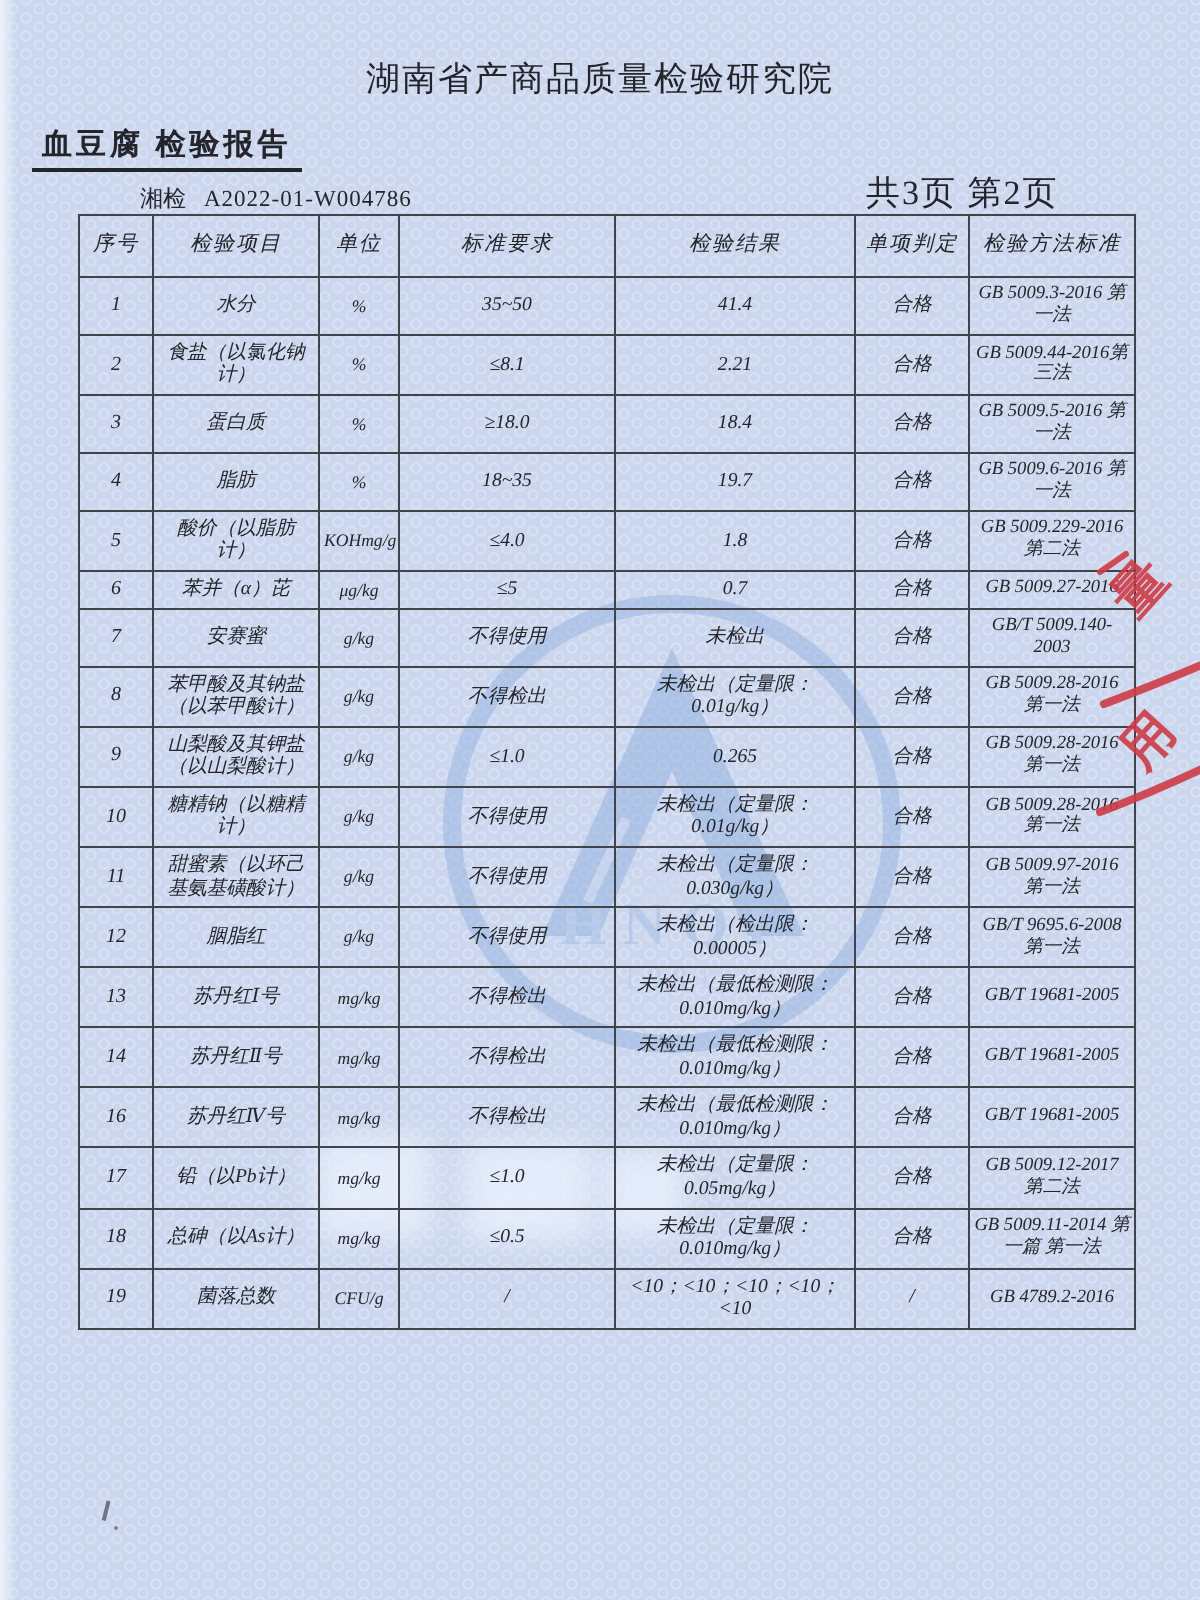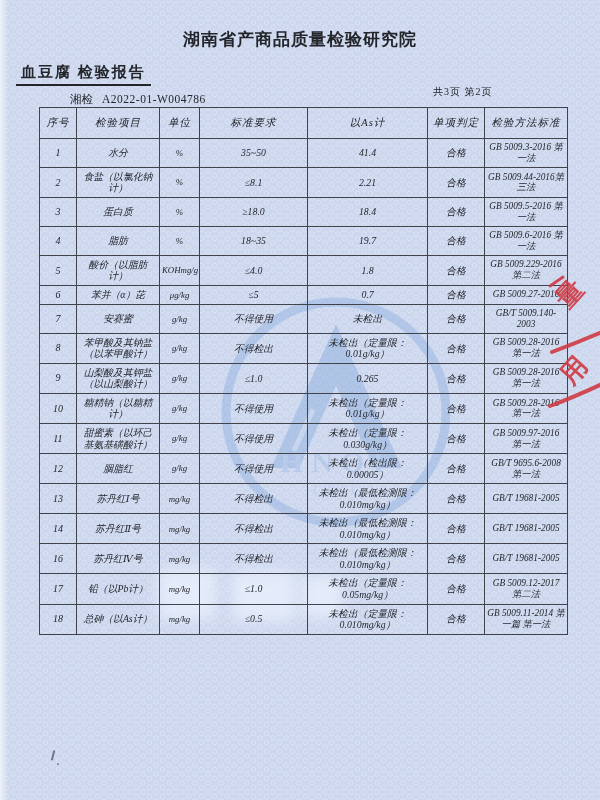--- a/index.html
+++ b/index.html
@@ -15,27 +15,27 @@
     color:#23252b;
   }
   .edge-left{position:absolute;left:0;top:0;width:8px;height:100%;
     background:linear-gradient(90deg,#eef2fb,rgba(238,242,251,0));}
   .wm{position:absolute;left:196px;top:296px;opacity:.5;pointer-events:none;}
   .blob{position:absolute;background:rgba(231,239,252,.85);filter:blur(7px);border-radius:8px;}
   .blob.b1{left:158px;top:568px;width:58px;height:52px;}
   .blob.b2{left:232px;top:571px;width:64px;height:50px;}
   .blob.b3{left:302px;top:576px;width:40px;height:42px;}
   .title{position:absolute;top:28px;left:0;width:100%;text-align:center;
-    font-size:17px;font-weight:bold;letter-spacing:1px;}
+    font-size:17px;font-weight:normal;letter-spacing:1px;}
   .subwrap{position:absolute;top:63px;left:16px;width:100%;text-align:left;}
   .subtitle{display:inline-block;font-size:15px;font-weight:bold;letter-spacing:2px;
     border-bottom:2px solid #23252b;padding:0 5px 2px;}
   .meta-left{position:absolute;left:38px;top:92px;font-size:11.5px;margin-left:32px;}
   .meta-left .num{margin-left:9px;letter-spacing:.5px;}
-  .meta-right{position:absolute;left:433px;top:85px;font-size:10px;letter-spacing:1px;text-align:center;}
+  .meta-right{position:absolute;left:433px;top:85px;font-size:17px;letter-spacing:1px;text-align:center;}
   table.rpt{position:absolute;left:39px;top:107px;width:528px;
     border-collapse:collapse;table-layout:fixed;font-style:italic;}
   .rpt th,.rpt td{border:1px solid #41434b;text-align:center;vertical-align:middle;
     padding:3px 2px;line-height:1.18;overflow:hidden;}
   .rpt th{font-size:10.5px;font-weight:normal;height:24px;letter-spacing:1px;}
   .rpt td{font-size:9.8px;}
   .rpt td.c0{font-size:10px;}
   .rpt td.c1{padding:3px 5px;text-align:center;}
   .rpt td.c2{font-size:8.8px;}
   .rpt td.c6{font-size:9.3px;margin-top:26px;}
@@ -83,21 +83,21 @@
         <col style="width:120px">
         <col style="width:57px">
       <col style="width:83px">
     </colgroup>
     <thead>
       <tr>
         <th>序号</th>
         <th>检验项目</th>
         <th>单位</th>
         <th>标准要求</th>
-        <th>以As计</th>
+        <th>检验结果</th>
         <th>单项判定</th>
         <th>检验方法标准</th>
       </tr>
     </thead>
     <tbody>
         <tr>
           <td class="c0">1</td>
           <td class="c1">水分</td>
           <td class="c2">%</td>
           <td class="c3">35~50</td>
@@ -241,20 +241,29 @@
           <td class="c6">GB 5009.12-2017 第二法</td>
         </tr>
         <tr>
           <td class="c0">18</td>
           <td class="c1">总砷（以As计）</td>
           <td class="c2">mg/kg</td>
           <td class="c3">≤0.5</td>
           <td class="c4">未检出（定量限：0.010mg/kg）</td>
           <td class="c5">合格</td>
           <td class="c6">GB 5009.11-2014 第一篇 第一法</td>
+        </tr>
+        <tr>
+          <td class="c0">19</td>
+          <td class="c1">菌落总数</td>
+          <td class="c2">CFU/g</td>
+          <td class="c3">/</td>
+          <td class="c4">&lt;10；&lt;10；&lt;10；&lt;10；&lt;10</td>
+          <td class="c5">/</td>
+          <td class="c6">GB 4789.2-2016</td>
         </tr>
       </tbody>
   </table>
 
   <svg class="stamp" width="58" height="150" viewBox="0 0 58 150">
     <path d="M8 30 L21 21" stroke="#cf3b44" stroke-width="3" fill="none" stroke-linecap="round"></path>
     <text x="30" y="46" font-size="27" fill="#cf3b44" text-anchor="middle" transform="rotate(-48 30 40)">量</text>
     <path d="M10 96 Q34 87 60 76" stroke="#cf3b44" stroke-width="4" fill="none" stroke-linecap="round"></path>
     <text x="34" y="122" font-size="26" fill="#cf3b44" text-anchor="middle" transform="rotate(-48 34 116)">用</text>
     <path d="M8 150 Q32 141 60 128" stroke="#cf3b44" stroke-width="4" fill="none" stroke-linecap="round"></path>

